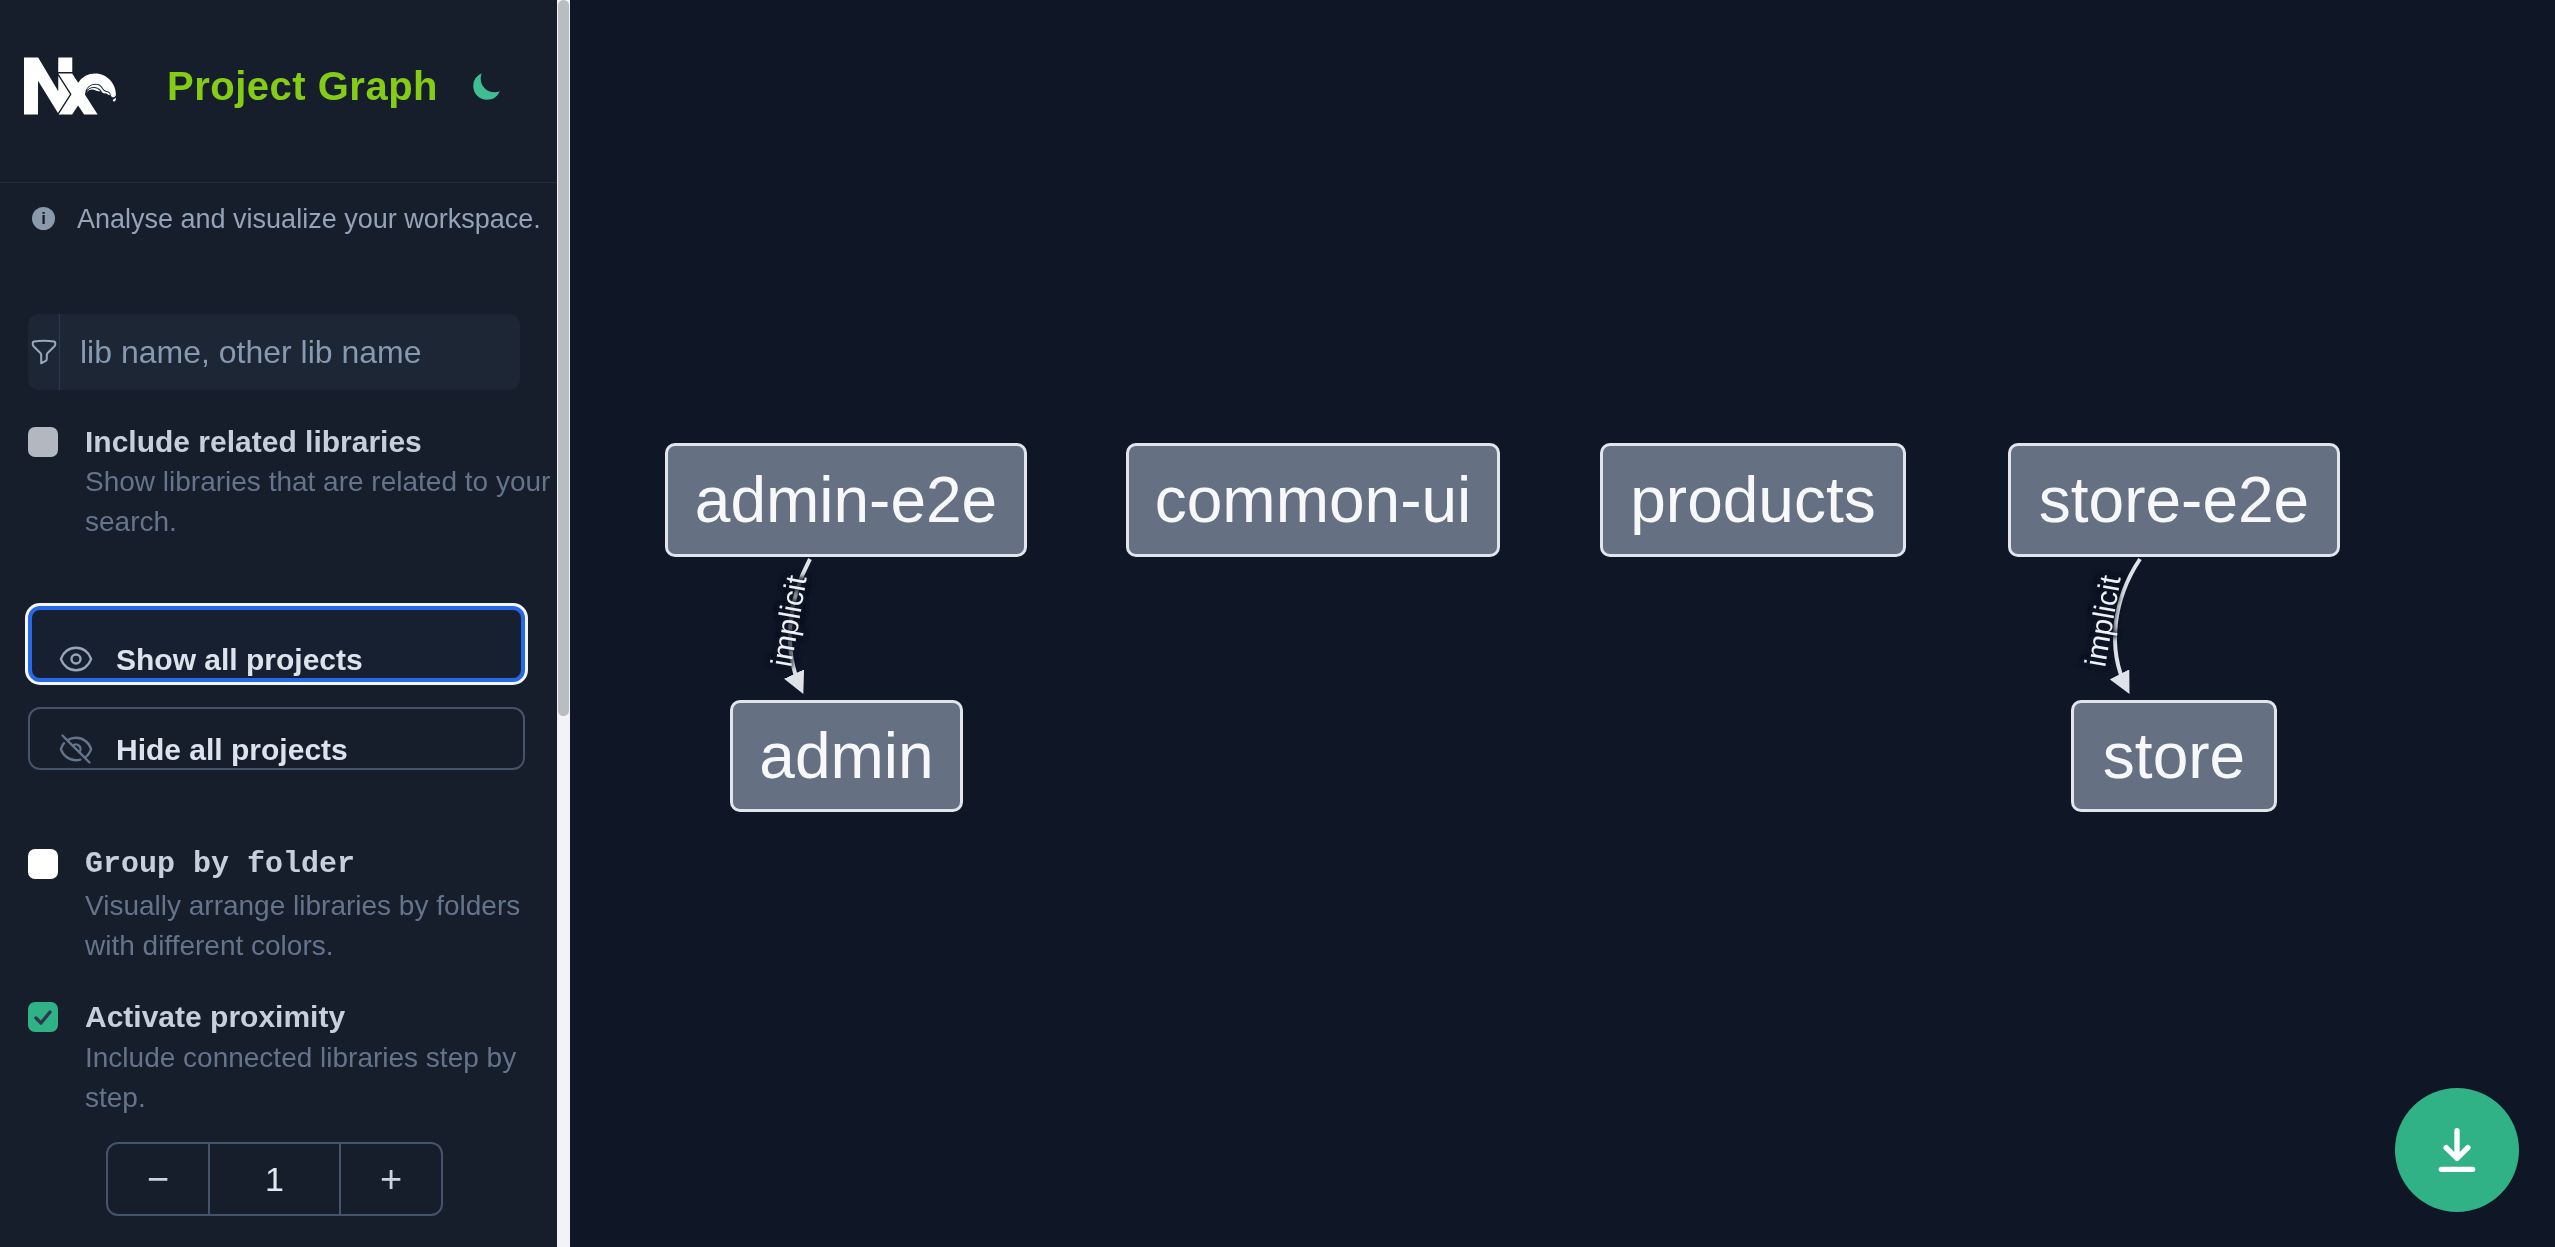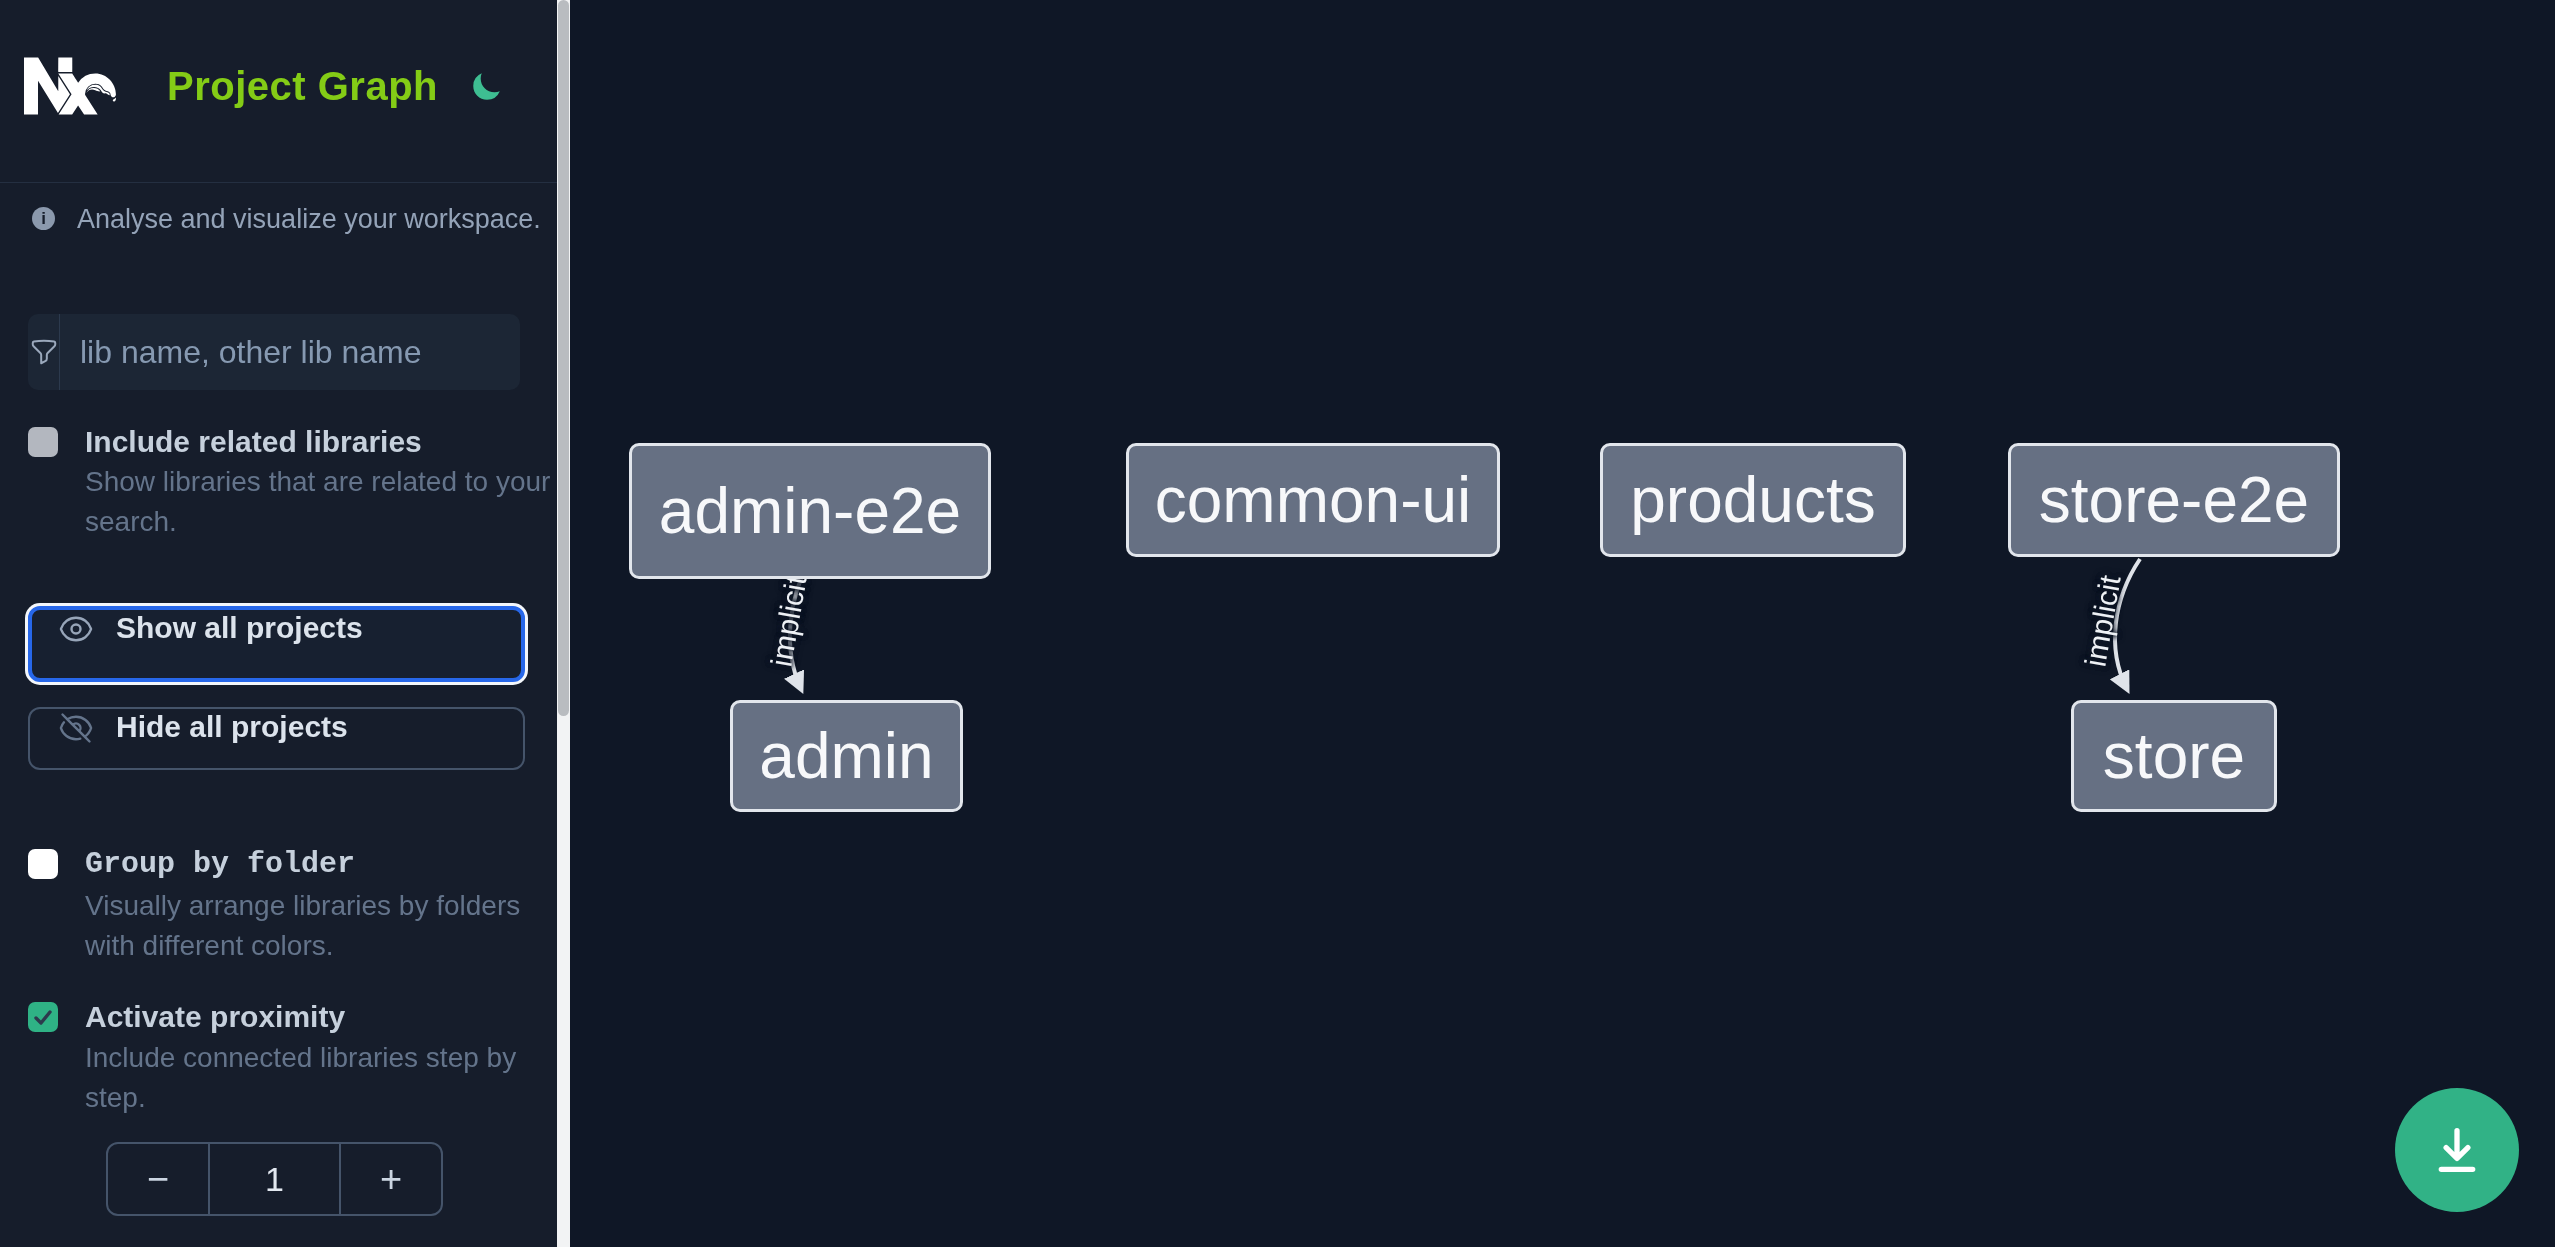--- a/index.html
+++ b/index.html
@@ -28,21 +28,21 @@
   .search input::placeholder{color:#8699b1;opacity:1;}
 
   .checkbox{position:absolute;left:28px;width:30px;height:30px;border-radius:7px;cursor:pointer;}
   .cb-gray{background:#b3b7bf;}
   .cb-white{background:#ffffff;}
   .cb-green{background:#2fb285;display:flex;align-items:center;justify-content:center;}
   .cb-green svg{width:24px;height:24px;}
   .toggle-label{position:absolute;left:85px;font-size:30px;font-weight:600;color:#c6d0dc;line-height:36px;}
   .toggle-desc{position:absolute;left:85px;width:470px;font-size:28px;line-height:40px;color:#64748b;}
 
-  .sb-btn{position:absolute;left:28px;width:497px;box-sizing:border-box;display:flex;align-items:flex-start;
+  .sb-btn{position:absolute;left:28px;width:497px;box-sizing:border-box;display:flex;align-items:flex-end;
           gap:22px;border-radius:12px;cursor:pointer;font-family:"Liberation Sans",sans-serif;}
   .sb-btn .txt{font-size:30px;font-weight:600;color:#dce3ec;}
   .btn-show{top:606px;height:76px;background:#172030;border:4px solid #2767e9;box-shadow:0 0 0 3px #f4f7fb;padding-left:26px;}
   .btn-show svg{width:36px;height:36px;color:#97a5b9;}
   .btn-hide{top:707px;height:63px;background:transparent;border:2px solid #45546a;padding-left:28px;}
   .btn-hide svg{width:36px;height:36px;color:#64748b;}
 
   .stepper{position:absolute;left:106px;top:1142px;width:337px;height:74px;border:2px solid #45546a;border-radius:12px;
            display:flex;box-sizing:border-box;overflow:hidden;}
   .stepper .step-btn{width:100px;display:flex;align-items:center;justify-content:center;
@@ -151,21 +151,21 @@
         <path d="M0 0 L12 6 L0 12 Z" fill="#dfe3e9"></path>
       </marker>
     </defs>
     <path d="M 810 559 C 789 598 782 648 801 689" stroke="#dfe3e9" stroke-width="4" fill="none" marker-end="url(#arrow)"></path>
     <path d="M 2140 559 C 2114 598 2106 648 2127 689" stroke="#dfe3e9" stroke-width="4" fill="none" marker-end="url(#arrow)"></path>
   </svg>
 
   <div class="edge-label" style="left:719px;top:604px;">implicit</div>
   <div class="edge-label" style="left:2033px;top:604px;">implicit</div>
 
-  <div class="node" style="left:629px;top:443px;width:362px;height:136px;">admin-e2e</div>
+  <div class="node" style="left:665px;top:443px;width:362px;height:114px;">admin-e2e</div>
   <div class="node" style="left:1126px;top:443px;width:374px;height:114px;">common-ui</div>
   <div class="node" style="left:1600px;top:443px;width:306px;height:114px;">products</div>
   <div class="node" style="left:2008px;top:443px;width:332px;height:114px;">store-e2e</div>
   <div class="node" style="left:2071px;top:700px;width:206px;height:112px;">store</div>
   <div class="node" style="left:730px;top:700px;width:233px;height:112px;">admin</div>
 
   <button class="fab">
     <svg viewBox="0 0 24 24" fill="none" stroke="#ffffff" stroke-width="2.2" stroke-linecap="round" stroke-linejoin="round">
       <path d="M12 4 v11 M7.5 11 L12 15.5 L16.5 11 M5.5 20 H18.5"></path>
     </svg>

